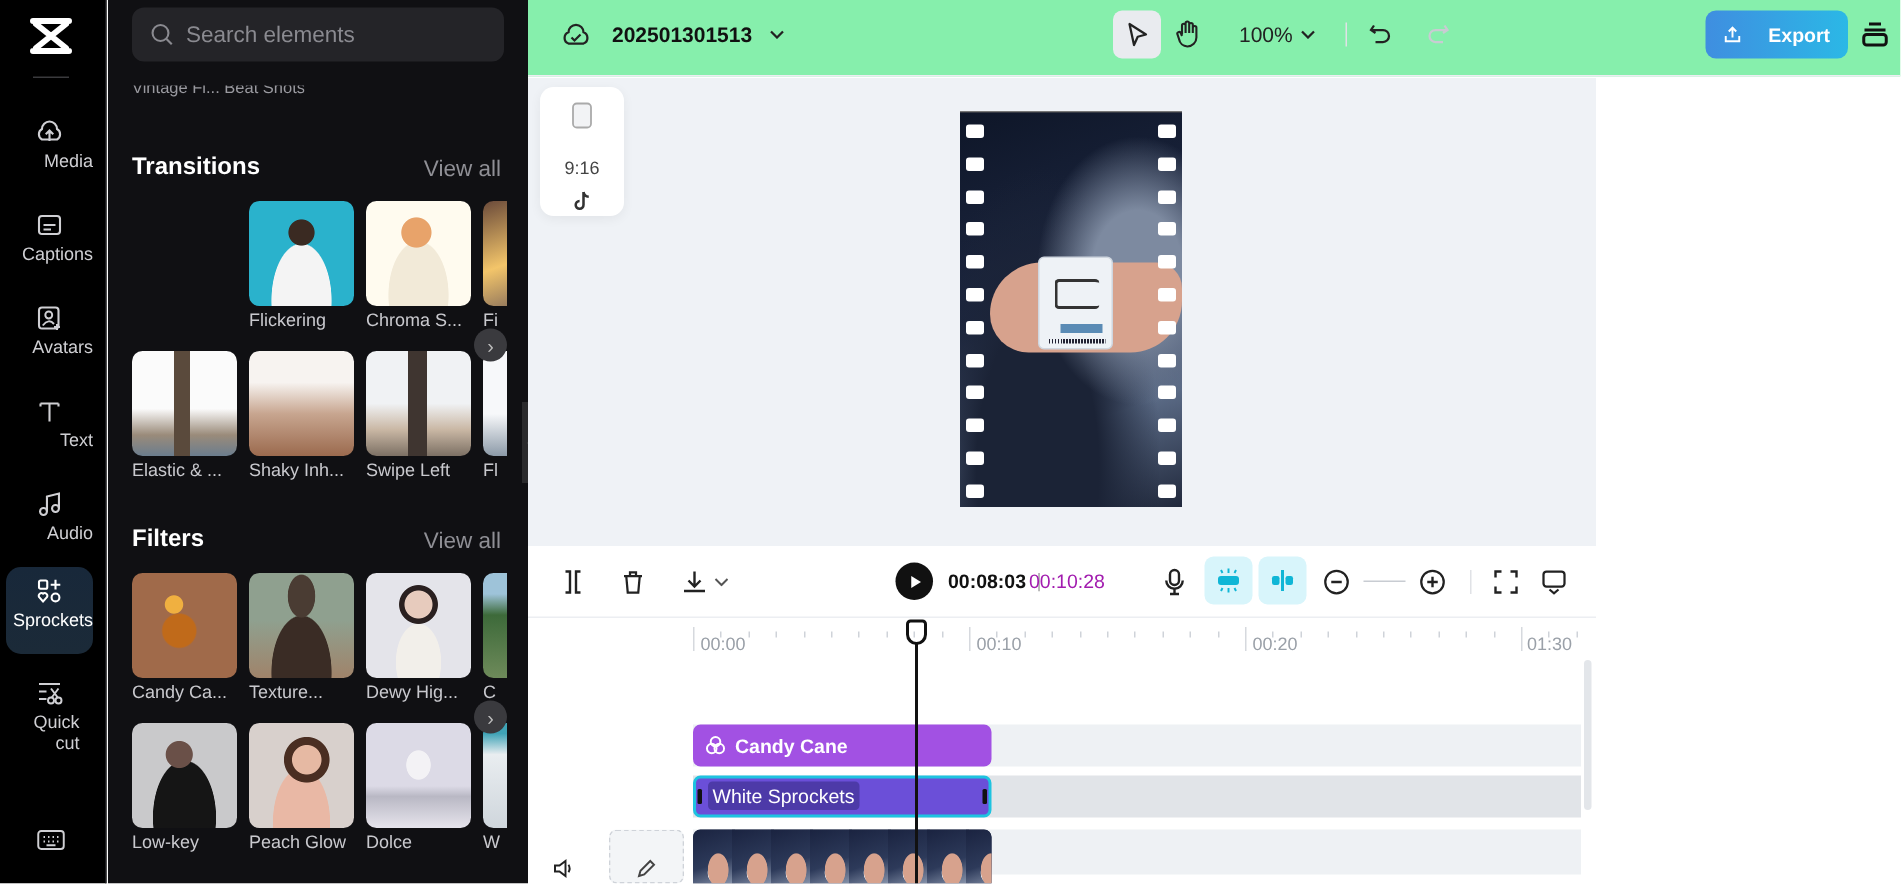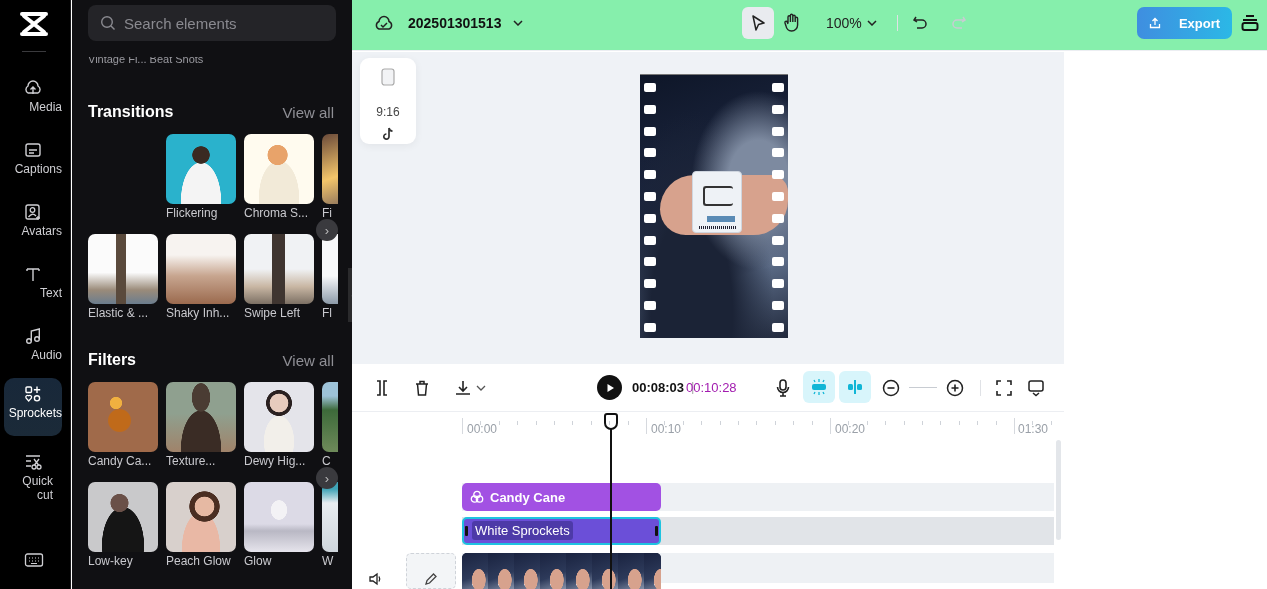--- a/index.html
+++ b/index.html
@@ -218,21 +218,21 @@
       <div class="tile" style="left:0;top:100px">
         <div class="thumb" style="background:radial-gradient(circle at 45% 30%,#6a5048 0 14%,transparent 15%),radial-gradient(ellipse at 50% 90%,#151515 0 42%,transparent 43%),#c9c9cb"></div>
         <div class="cap">Low-key</div>
       </div>
       <div class="tile" style="left:78px;top:100px">
         <div class="thumb" style="background:radial-gradient(circle at 55% 35%,#e6b9a3 0 16%,#4a2e22 17% 25%,transparent 26%),radial-gradient(ellipse at 50% 95%,#e9b8a5 0 38%,transparent 39%),#d8d0cc"></div>
         <div class="cap">Peach Glow</div>
       </div>
       <div class="tile" style="left:156px;top:100px">
         <div class="thumb" style="background:radial-gradient(ellipse at 50% 40%,#f3f2f5 0 16%,transparent 17%),linear-gradient(180deg,#dcdae6 60%,#b9b8c4 70%,#e6e4ec)"></div>
-        <div class="cap">Glow</div>
+        <div class="cap">Dolce</div>
       </div>
       <div class="tile" style="left:234px;top:100px">
         <div class="thumb" style="background:linear-gradient(180deg,#3fa3b6 0 10%,#e9edf0 30%,#cfd6dc)"></div>
         <div class="cap">W</div>
       </div>
     </div>
     <div class="arrow-btn" style="left:244px;top:467px">
         <span>›</span>
       </div>
   </div>

